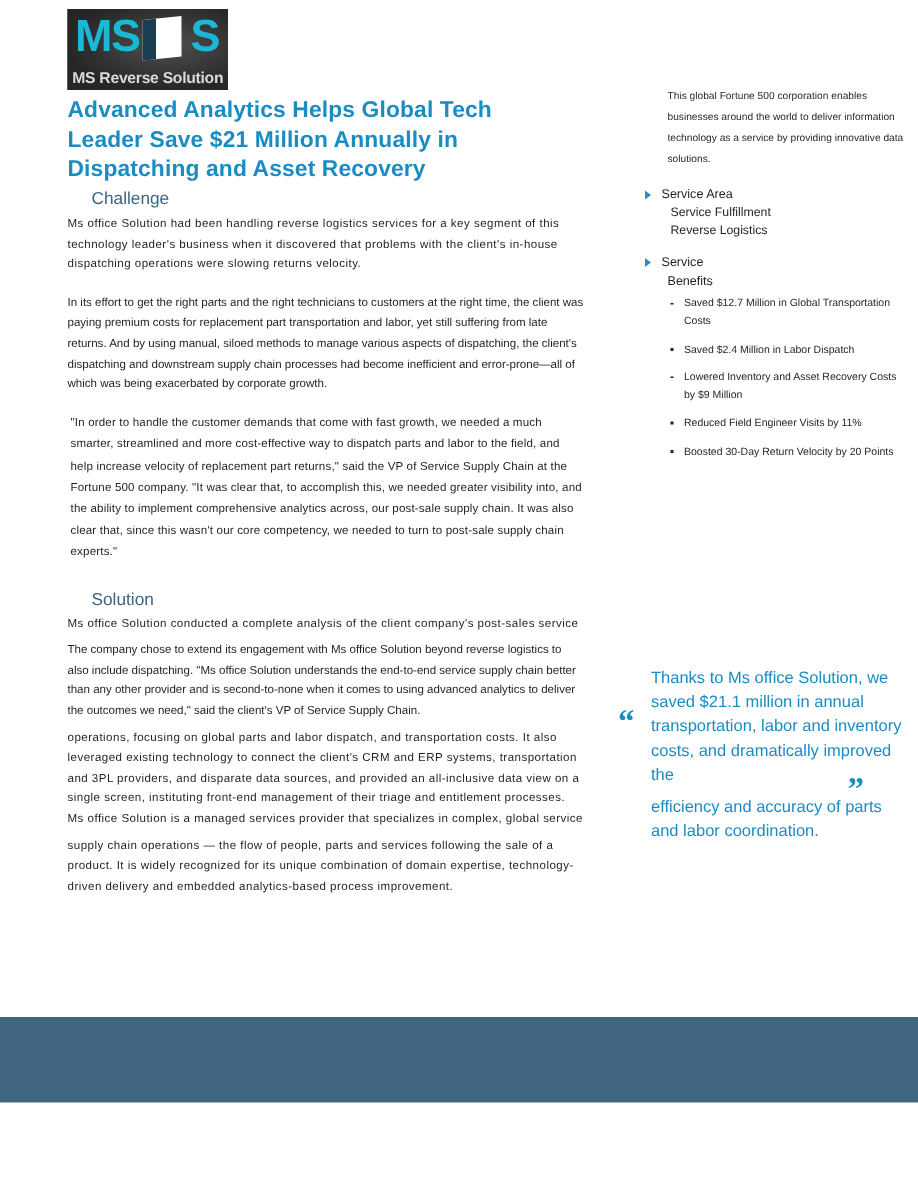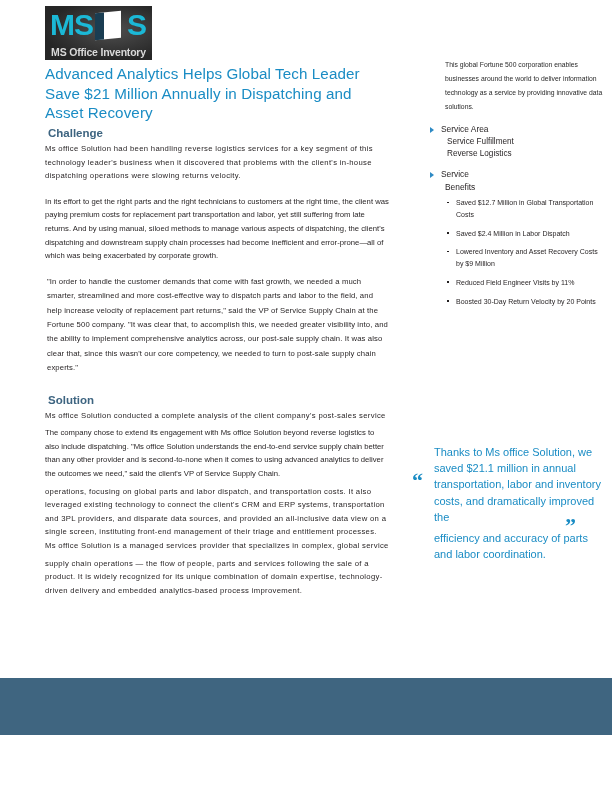--- a/index.html
+++ b/index.html
@@ -89,38 +89,38 @@
     line-height: 12px;
   }
 
   
   .headline {
     position: absolute;
     left: 45px;
     top: 64px;
     width: 330px;
     font-size: 15.2px;
-    font-weight: normal;
+    font-weight: bold;
     line-height: 19.5px;
     color: #1a8cc4;
     letter-spacing: 0.1px;
   }
 
   
   .main {
     position: absolute;
     left: 45px;
     top: 126px;
     width: 345px;
   }
   .sec-head {
     font-size: 11.5px;
-    font-weight: bold;
+    font-weight: normal;
     color: #3d6480;
-    margin: 0 0 2px 3px;
+    margin: 0 0 2px 16px;
     line-height: 14px;
   }
   .p {
     font-size: 7.7px;
     line-height: 13.6px;
     color: #231f20;
     margin: 0 0 7px 0;
     text-align: left;
   }
   .p.sp {
@@ -274,21 +274,21 @@
 <body>
 
 <div class="page">
 
   <div class="logo">
     <div class="logo-row">
       <span class="logo-ms">MS</span>
       <span class="logo-doc"></span>
       <span class="logo-s">S</span>
     </div>
-    <div class="logo-caption">MS Office Inventory</div>
+    <div class="logo-caption">MS Reverse Solution</div>
   </div>
 
   <div class="headline">Advanced Analytics Helps Global Tech Leader Save $21 Million Annually in Dispatching and Asset Recovery</div>
 
   <div class="main">
 
     <div class="sec-head">Challenge</div>
     <p class="p sp">Ms office Solution had been handling reverse logistics services for a key segment of this technology leader's business when it discovered that problems with the client's in-house dispatching operations were slowing returns velocity.</p>
     <div class="gap-sm"></div>
     <p class="p">In its effort to get the right parts and the right technicians to customers at the right time, the client was paying premium costs for replacement part transportation and labor, yet still suffering from late returns. And by using manual, siloed methods to manage various aspects of dispatching, the client's dispatching and downstream supply chain processes had become inefficient and error-prone—all of which was being exacerbated by corporate growth.</p>

